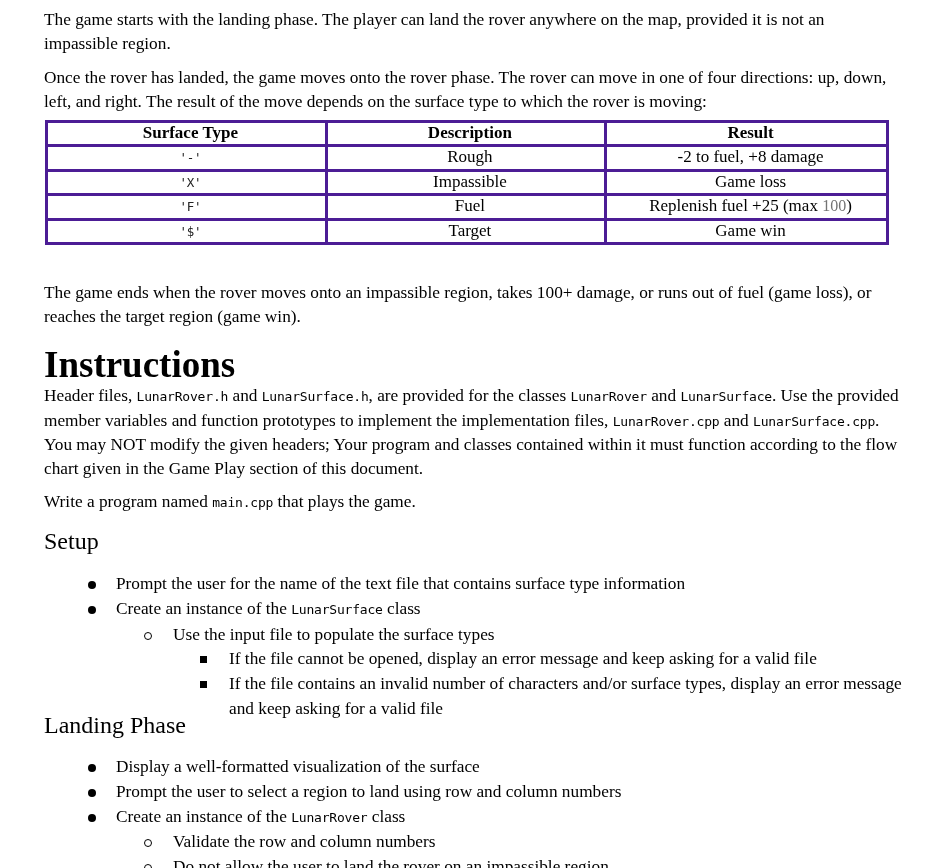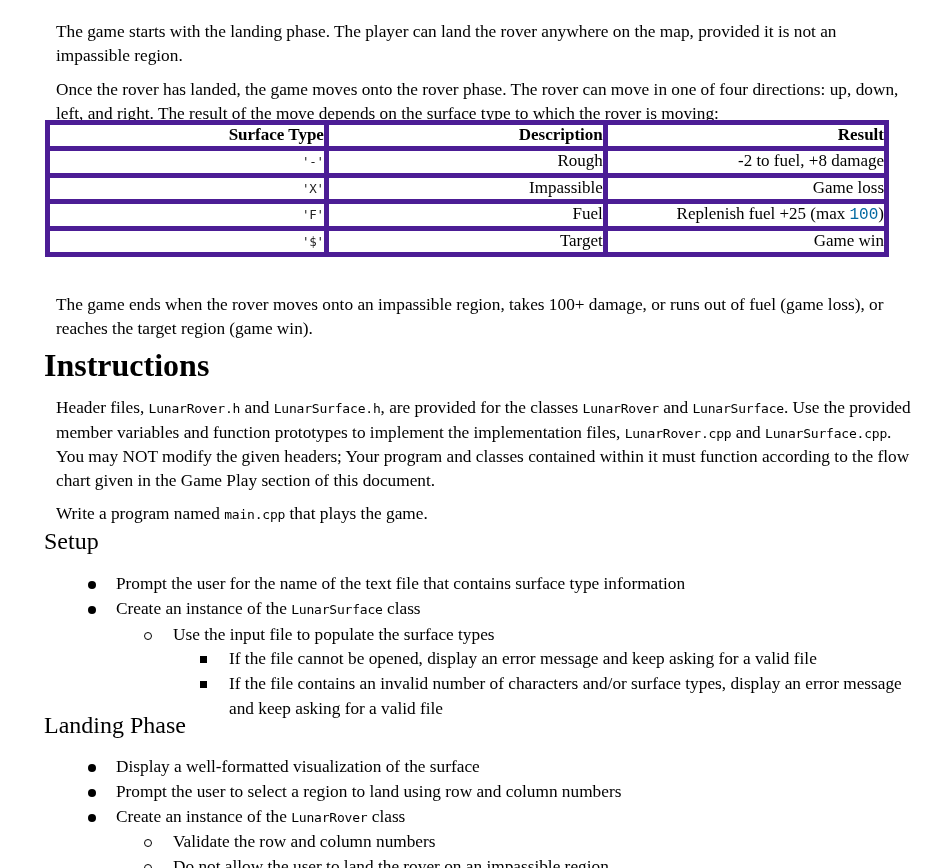--- a/index.html
+++ b/index.html
@@ -17,50 +17,50 @@
       font-size: 17.3px;
       line-height: 23.5px;
     }
     .page {
       position: absolute;
       left: 44px;
       top: 8px;
       width: 856px;
     }
     p {
-      margin: 12px;
+      margin: 0;
     }
     .p-intro { position: absolute; top: 0; left: 0; width: 856px; }
     .p-phase { position: absolute; top: 58px; left: 0; width: 856px; }
     code, .mono {
       font-family: "DejaVu Sans Mono", "Liberation Mono", monospace;
       font-size: 13px;
       letter-spacing: -0.2px;
     }
     .mono-light {
-      font-family: Liberation Mono, monospace;
+      font-family: Liberation Serif, serif;
       font-size: 16px;
-      color: #0369a1;
+      color: #737373;
       margin-top: 19px;
     }
 
     
     .surface-table {
       position: absolute;
       top: 112px;
       left: 1px;
       border-collapse: collapse;
       width: 844px;
       font-size: 17px;
       line-height: 20.5px;
     }
     .surface-table th, .surface-table td {
-      border: 5px solid #4c1d95;
+      border: 3px solid #4c1d95;
       padding: 0 0 0 8px;
-      text-align: right;
+      text-align: center;
       vertical-align: top;
       height: 21px;
     }
     .surface-table th {
       font-weight: bold;
     }
     .surface-table td code {
       font-size: 12.5px;
       color: #222;
     }
@@ -68,21 +68,21 @@
     .col2 { width: 272px; }
     .col3 { width: 275px; }
 
     .p-end { position: absolute; top: 273px; left: 0; width: 856px; }
 
     h1.instructions {
       position: absolute;
       top: 340px;
       left: 0;
       margin: 0;
-      font-size: 32px;
+      font-size: 37px;
       line-height: 34px;
       font-weight: bold;
     }
     .p-headers { position: absolute; top: 376px; left: 0; width: 856px; line-height: 23.7px; }
     .p-write { position: absolute; top: 482px; left: 0; width: 856px; }
 
     h2.section {
       margin: 0;
       font-weight: normal;
       font-size: 24px;

